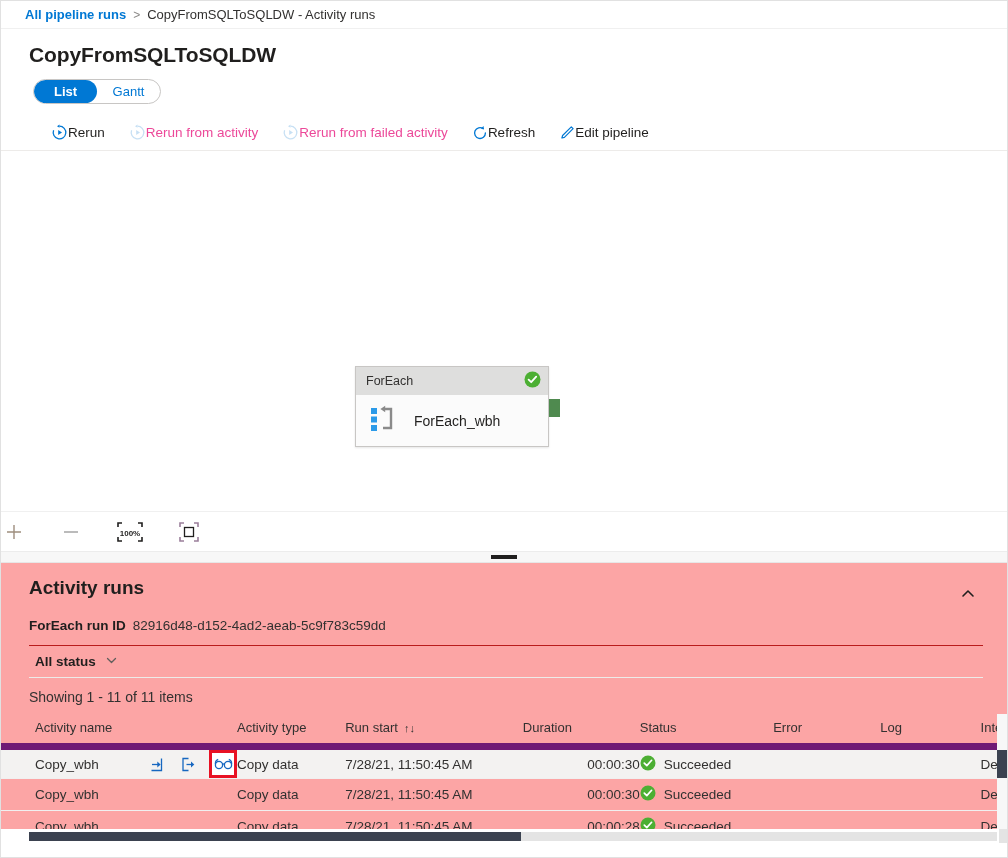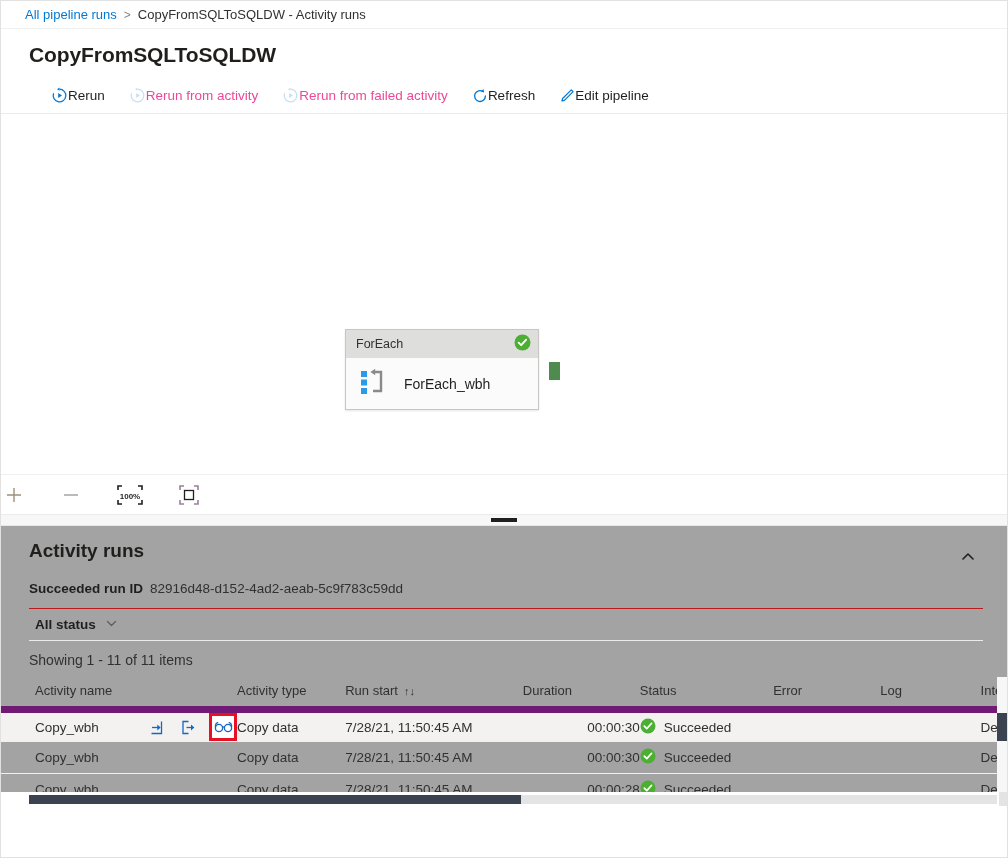--- a/index.html
+++ b/index.html
@@ -21,21 +21,21 @@
 
   
   .breadcrumb-bar {
     height: 28px;
     display: flex; align-items: center;
     padding: 0 0 0 24px;
     font-size: 13px;
     background: #ffffff;
     border-bottom: 1px solid #f0f0f0;
   }
-  .bc-link { color: #0078d4; cursor: pointer; }
+  .bc-link { color: #0078d4; cursor: pointer; font-weight: bold; }
   .bc-sep { color: #8a8886; margin: 0 7px; font-size: 12px; }
   .bc-current { color: #323130; }
 
   
   .page-title {
     font-size: 21px;
     font-weight: 600;
     color: #201f1e;
     padding: 14px 0 0 28px;
     letter-spacing: -0.1px;
@@ -87,21 +87,21 @@
 
   
   .canvas {
     position: relative;
     height: 360px;
     background: #ffffff;
     overflow: hidden;
   }
   .node {
     position: absolute;
-    left: 344px; top: 215px;
+    left: 354px; top: 215px;
     width: 194px;
     background: #ffffff;
     border: 1px solid #c8c6c4;
     box-shadow: 0 1px 2px rgba(0,0,0,0.10);
   }
   .node-header {
     height: 28px;
     background: #dededd;
     display: flex; align-items: center;
     padding: 0 7px 0 10px;
@@ -142,21 +142,21 @@
     height: 12px;
     background: #f7f7f7;
     border-top: 1px solid #ececec;
     border-bottom: 1px solid #e7e7e7;
     display: flex; align-items: center; justify-content: center;
     cursor: ns-resize;
   }
   .splitter-grip { width: 26px; height: 4px; background: #201f1e; }
 
   
-  .panel { position: relative; background: #a3a3a3; }
+  .panel { position: relative; background: #fca5a5; }
   .panel-head {
     display: flex; align-items: flex-start; justify-content: space-between;
     padding: 14px 24px 0 28px;
   }
   .panel-title { font-size: 19px; font-weight: 600; color: #201f1e; }
   .collapse-btn {
     width: 30px; height: 30px;
     display: flex; align-items: center; justify-content: center;
     cursor: pointer; margin-top: 4px;
   }
@@ -263,20 +263,26 @@
 <div id="app">
 
   <div class="breadcrumb-bar">
     <span class="bc-link">All pipeline runs</span>
     <span class="bc-sep">&gt;</span>
     <span class="bc-current">CopyFromSQLToSQLDW - Activity runs</span>
   </div>
 
   <div class="page-title">CopyFromSQLToSQLDW</div>
 
+  <div class="view-toggle-wrap">
+    <div class="view-toggle">
+      <div class="vt-btn active">List</div>
+      <div class="vt-btn">Gantt</div>
+    </div>
+  </div>
 
   <div class="cmdbar">
     <div class="cmd">
       <span>
         <svg width="17" height="17" viewBox="0 0 17 17">
           <path d="M8.5 2.2a6.3 6.3 0 1 1-5.9 4.1" fill="none" stroke="#0078d4" stroke-width="1.3"></path>
           <path d="M8.5 0.6 L8.5 3.8 L6.0 2.2 Z" fill="#0078d4"></path>
           <path d="M7.2 6.0 L11.0 8.5 L7.2 11.0 Z" fill="#0078d4"></path>
         </svg>
       </span>
@@ -388,21 +394,21 @@
       <div class="collapse-btn">
         <span>
           <svg width="16" height="16" viewBox="0 0 16 16">
             <path d="M3 10 L8 5 L13 10" fill="none" stroke="#201f1e" stroke-width="1.6" stroke-linecap="round" stroke-linejoin="round"></path>
           </svg>
         </span>
       </div>
     </div>
 
     <div class="runid-row">
-      <span class="runid-label">Succeeded run ID</span>
+      <span class="runid-label">ForEach run ID</span>
       <span class="runid-value">82916d48-d152-4ad2-aeab-5c9f783c59dd</span>
     </div>
 
     <div class="filter-bar">
       <div class="filter-pill">
         <span>All status</span>
         <span>
           <svg width="13" height="13" viewBox="0 0 13 13">
             <path d="M2.5 4.5 L6.5 8.5 L10.5 4.5" fill="none" stroke="#605e5c" stroke-width="1.25" stroke-linecap="round" stroke-linejoin="round"></path>
           </svg>

